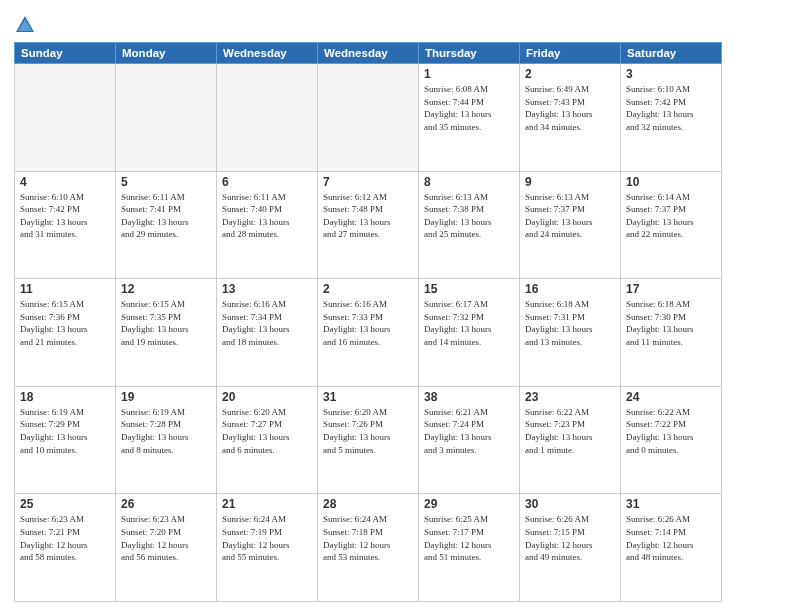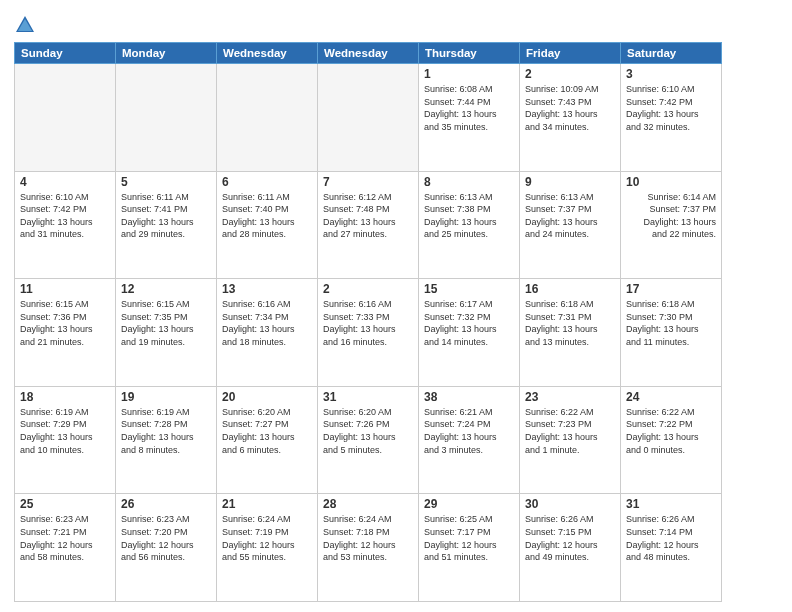--- a/index.html
+++ b/index.html
@@ -92,20 +92,21 @@
     .day-num {
       font-size: 12px;
       font-weight: bold;
       display: block;
       margin-bottom: 2px;
     }
     .day-info {
       font-size: 9px;
       line-height: 1.4;
       color: #333;
+      font-family: Liberation Serif, serif;
     }
     .week-row td {
       height: 78px;
     }
   </style>
 </head>
 <body>
 
 <div class="page">
   <div class="header">
@@ -146,21 +147,21 @@
           <td class="empty"></td>
           <td>
             <span class="day-num">1</span>
             <div class="day-info" style="white-space: pre-line;">Sunrise: 6:08 AM
 Sunset: 7:44 PM
 Daylight: 13 hours
 and 35 minutes.</div>
           </td>
           <td>
             <span class="day-num">2</span>
-            <div class="day-info" style="white-space: pre-line;">Sunrise: 10:09 AM
+            <div class="day-info" style="white-space: pre-line;">Sunrise: 6:49 AM
 Sunset: 7:43 PM
 Daylight: 13 hours
 and 34 minutes.</div>
           </td>
           <td>
             <span class="day-num">3</span>
             <div class="day-info" style="white-space: pre-line;">Sunrise: 6:10 AM
 Sunset: 7:42 PM
 Daylight: 13 hours
 and 32 minutes.</div>
@@ -204,21 +205,21 @@
           </td>
           <td>
             <span class="day-num">9</span>
             <div class="day-info" style="white-space: pre-line;">Sunrise: 6:13 AM
 Sunset: 7:37 PM
 Daylight: 13 hours
 and 24 minutes.</div>
           </td>
           <td>
             <span class="day-num">10</span>
-            <div class="day-info" style="white-space: pre-line; text-align: right;">Sunrise: 6:14 AM
+            <div class="day-info" style="white-space: pre-line;">Sunrise: 6:14 AM
 Sunset: 7:37 PM
 Daylight: 13 hours
 and 22 minutes.</div>
           </td>
         </tr>
         <tr class="week-row">
           <td>
             <span class="day-num">11</span>
             <div class="day-info" style="white-space: pre-line;">Sunrise: 6:15 AM
 Sunset: 7:36 PM

